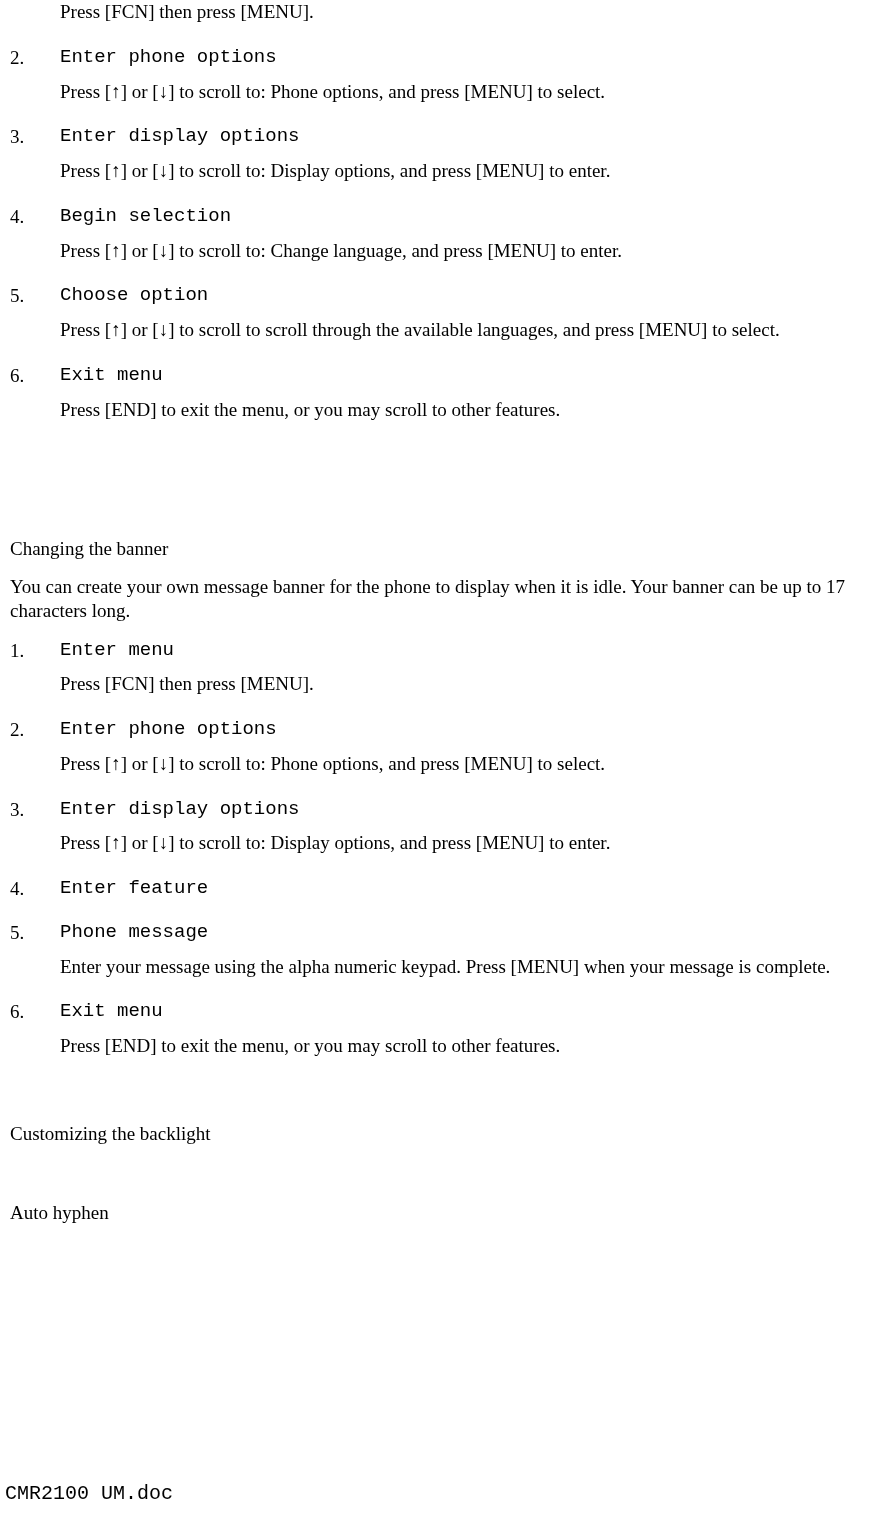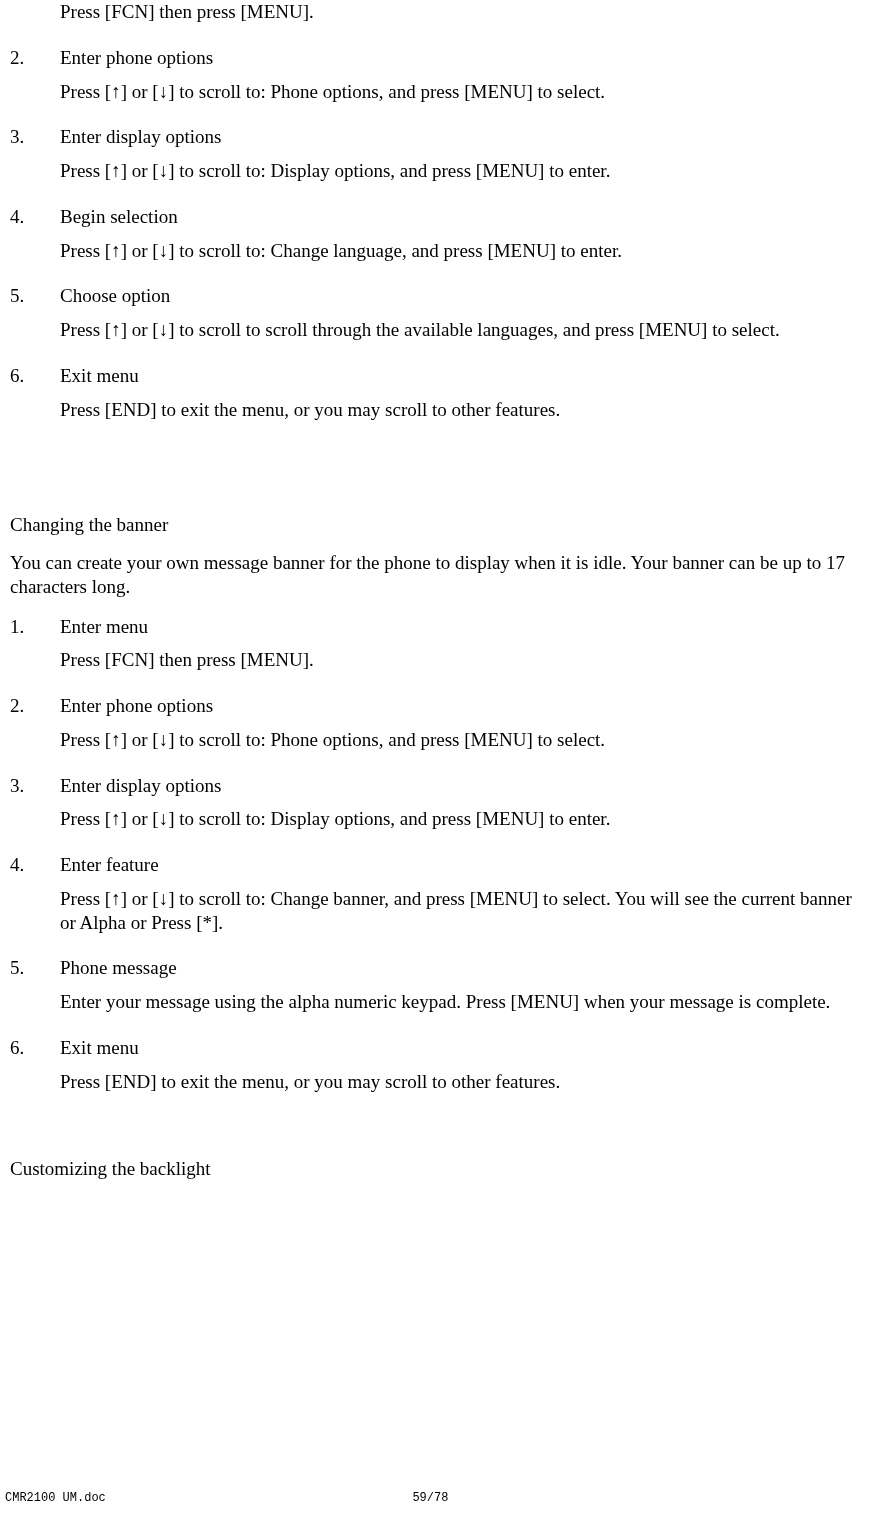--- a/index.html
+++ b/index.html
@@ -26,47 +26,48 @@
     width: 50px;
     flex-shrink: 0;
     padding-left: 5px;
   }
   .step-body {
     flex: 1;
     padding-right: 10px;
   }
   .step-title {
     margin-bottom: 10px;
+    font-family: Liberation Mono, monospace;
   }
   .step-detail {
     margin-bottom: 12px;
   }
   .section-heading {
     margin-top: 52px;
     margin-bottom: 14px;
     padding-left: 5px;
   }
   .section-heading.first-gap {
-    margin-top: 80px;
+    margin-top: 104px;
   }
   .section-text {
     margin-bottom: 16px;
     padding-left: 5px;
     padding-right: 10px;
   }
   .short-gap {
     margin-top: 55px;
   }
   .footer {
     position: absolute;
     bottom: 14px;
     left: 5px;
     right: 5px;
     font-family: "Courier New", Courier, monospace;
-    font-size: 12px;
+    font-size: 20px;
     display: flex;
   }
   .footer-left {
     flex: 0 0 auto;
   }
   .footer-center {
     flex: 1;
     text-align: center;
     padding-right: 120px;
   }
@@ -140,39 +141,38 @@
     <div class="step-num">3.</div>
     <div class="step-body">
       <div class="step-title">Enter display options</div>
       <div class="step-detail">Press [↑] or [↓] to scroll to: Display options, and press [MENU] to enter.</div>
     </div>
   </div>
   <div class="step">
     <div class="step-num">4.</div>
     <div class="step-body">
       <div class="step-title">Enter feature</div>
-      <div class="step-detail">Press [↑] or [↓] to scroll to: Change banner, and press [MENU] to select. You will see the current banner or Alpha or Press [*].</div>
     </div>
   </div>
   <div class="step">
     <div class="step-num">5.</div>
     <div class="step-body">
       <div class="step-title">Phone message</div>
       <div class="step-detail">Enter your message using the alpha numeric keypad. Press [MENU] when your message is complete.</div>
     </div>
   </div>
   <div class="step">
     <div class="step-num">6.</div>
     <div class="step-body">
       <div class="step-title">Exit menu</div>
       <div class="step-detail">Press [END] to exit the menu, or you may scroll to other features.</div>
     </div>
   </div>
 
   <div class="section-heading">Customizing the backlight</div>
 
+  <div class="section-heading short-gap">Auto hyphen</div>
 
   <div class="footer">
     <div class="footer-left">CMR2100 UM.doc</div>
-    <div class="footer-center">59/78</div>
   </div>
 
 </div>
 
 </body></html>

